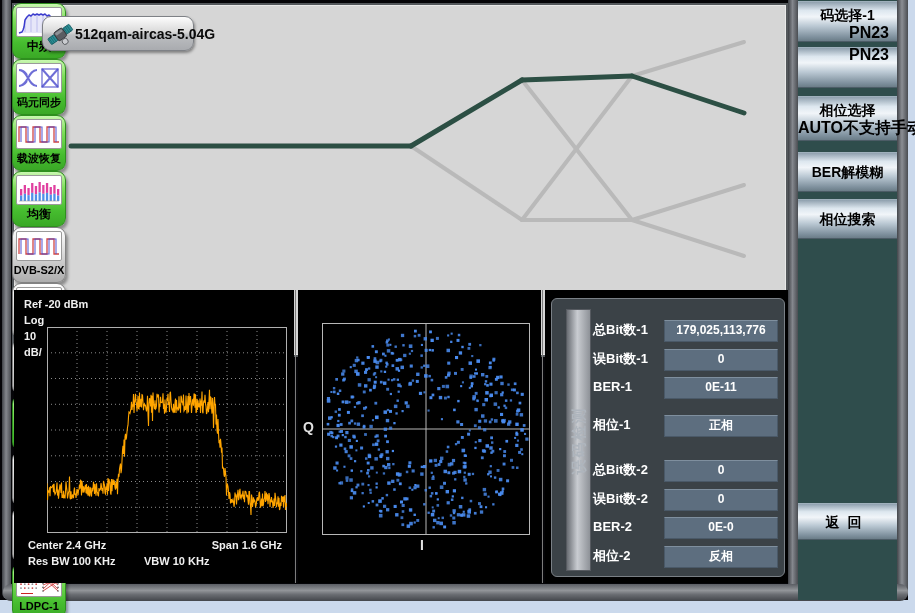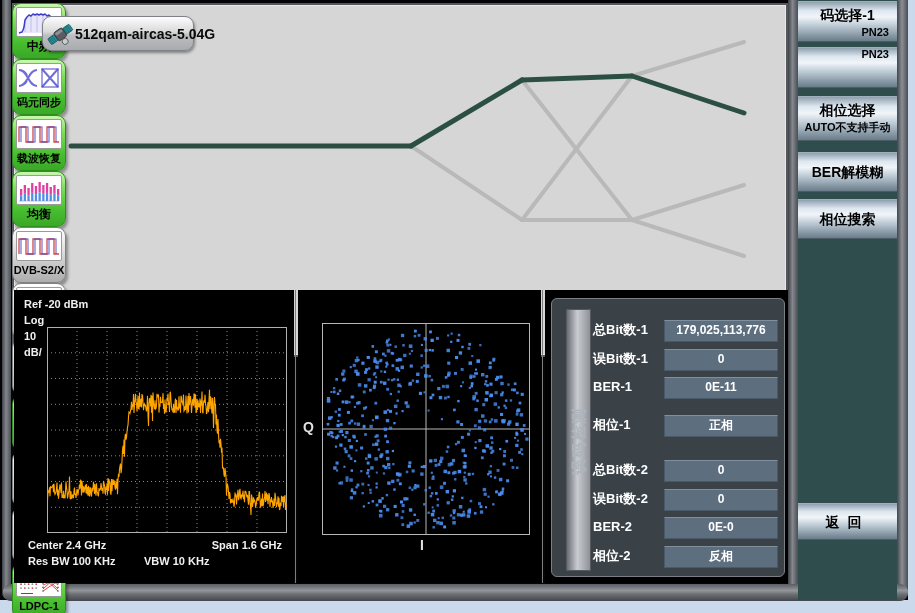--- a/index.html
+++ b/index.html
@@ -75,21 +75,21 @@
   .ber-value{position:absolute;left:112px;top:0;width:112px;height:20px;
     background:#5d6e7f;border:1px solid #4a5968;border-top-color:#7f8f9e;
     color:#fff;font-weight:bold;font-size:12px;text-align:center;line-height:19px;}
 
   
   .sidebar{left:798px;top:0;width:99px;height:600px;background:#2f4d4c;}
   .side-btn{position:absolute;left:0;width:99px;cursor:pointer;
     background:linear-gradient(180deg,#8fa0ae 0%,#dde7ef 22%,#f1f5f9 38%,#bac8d3 62%,#7e909d 90%,#6b7d88 100%);
     border-top:1px solid #9fb0bc;border-bottom:1px solid #4c5c66;}
   .side-btn .main{text-align:center;font-weight:bold;color:#000;font-size:14px;line-height:22px;padding-top:2px;white-space:nowrap;}
-  .side-btn .sub{font-weight:bold;color:#000;font-size:11px;line-height:13px;white-space:nowrap;}
+  .side-btn .sub{font-weight:bold;color:#000;font-size:16px;line-height:13px;white-space:nowrap;}
   .side-btn .sub.right{text-align:right;padding-right:8px;}
   .side-btn .sub.center{text-align:center;}
   .side-btn.single{display:flex;align-items:center;justify-content:center;}
   .side-btn.single .main{padding-top:0;text-align:center;}
   .return-btn{letter-spacing:8px;}
 </style>
 </head>
 <body>
 
 <div class="abs desktop-right"></div>

